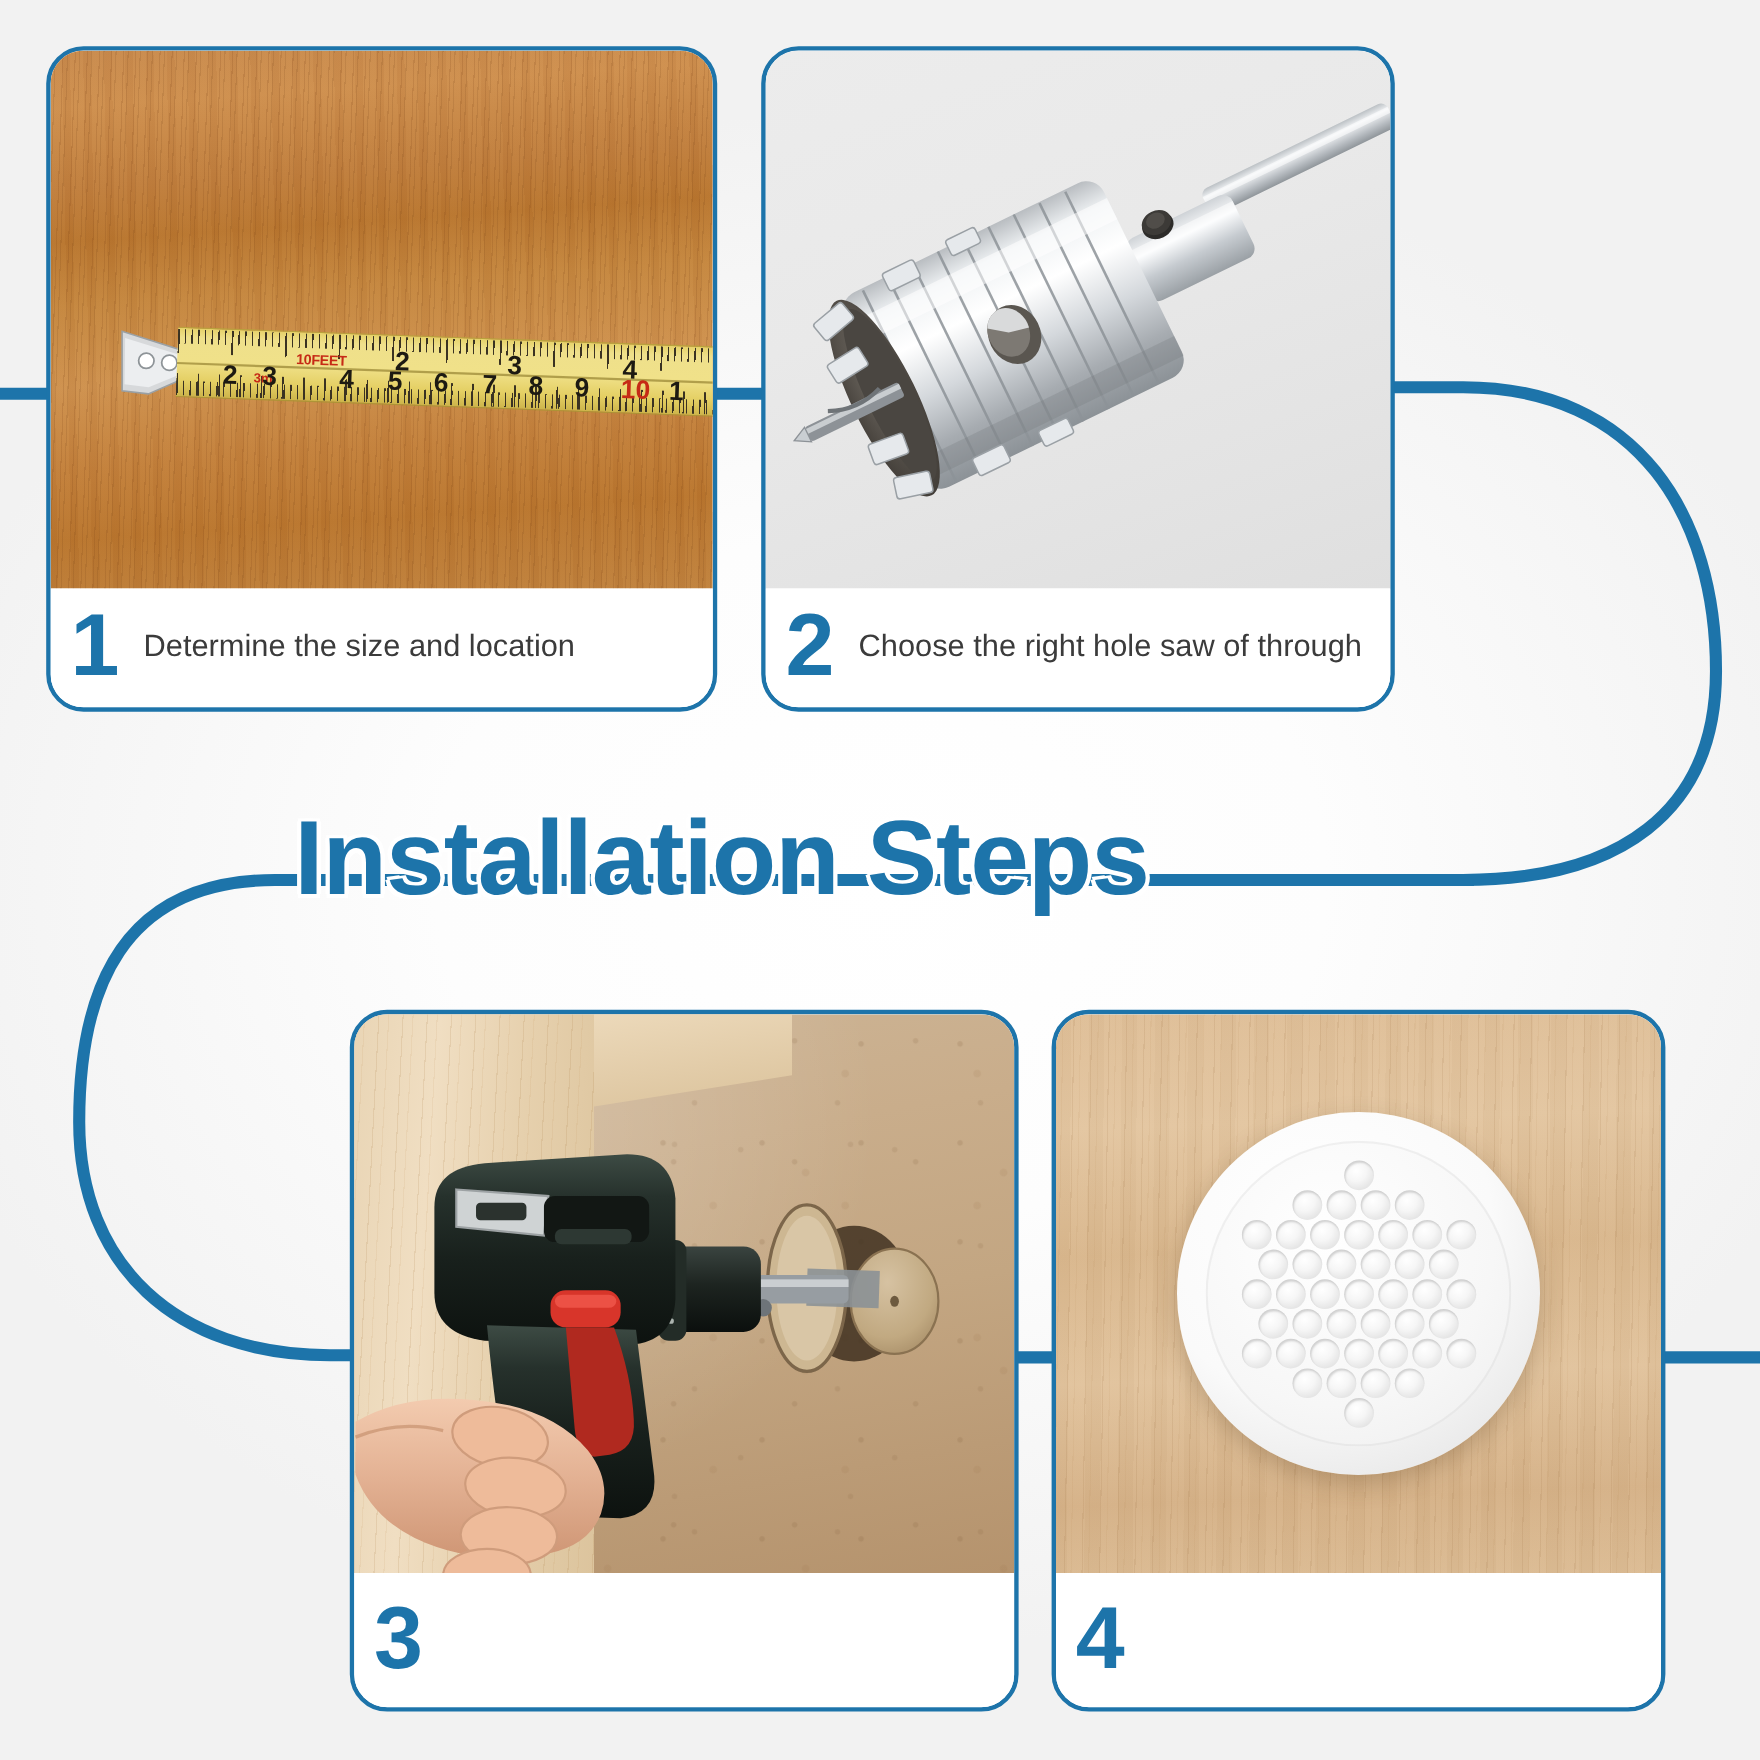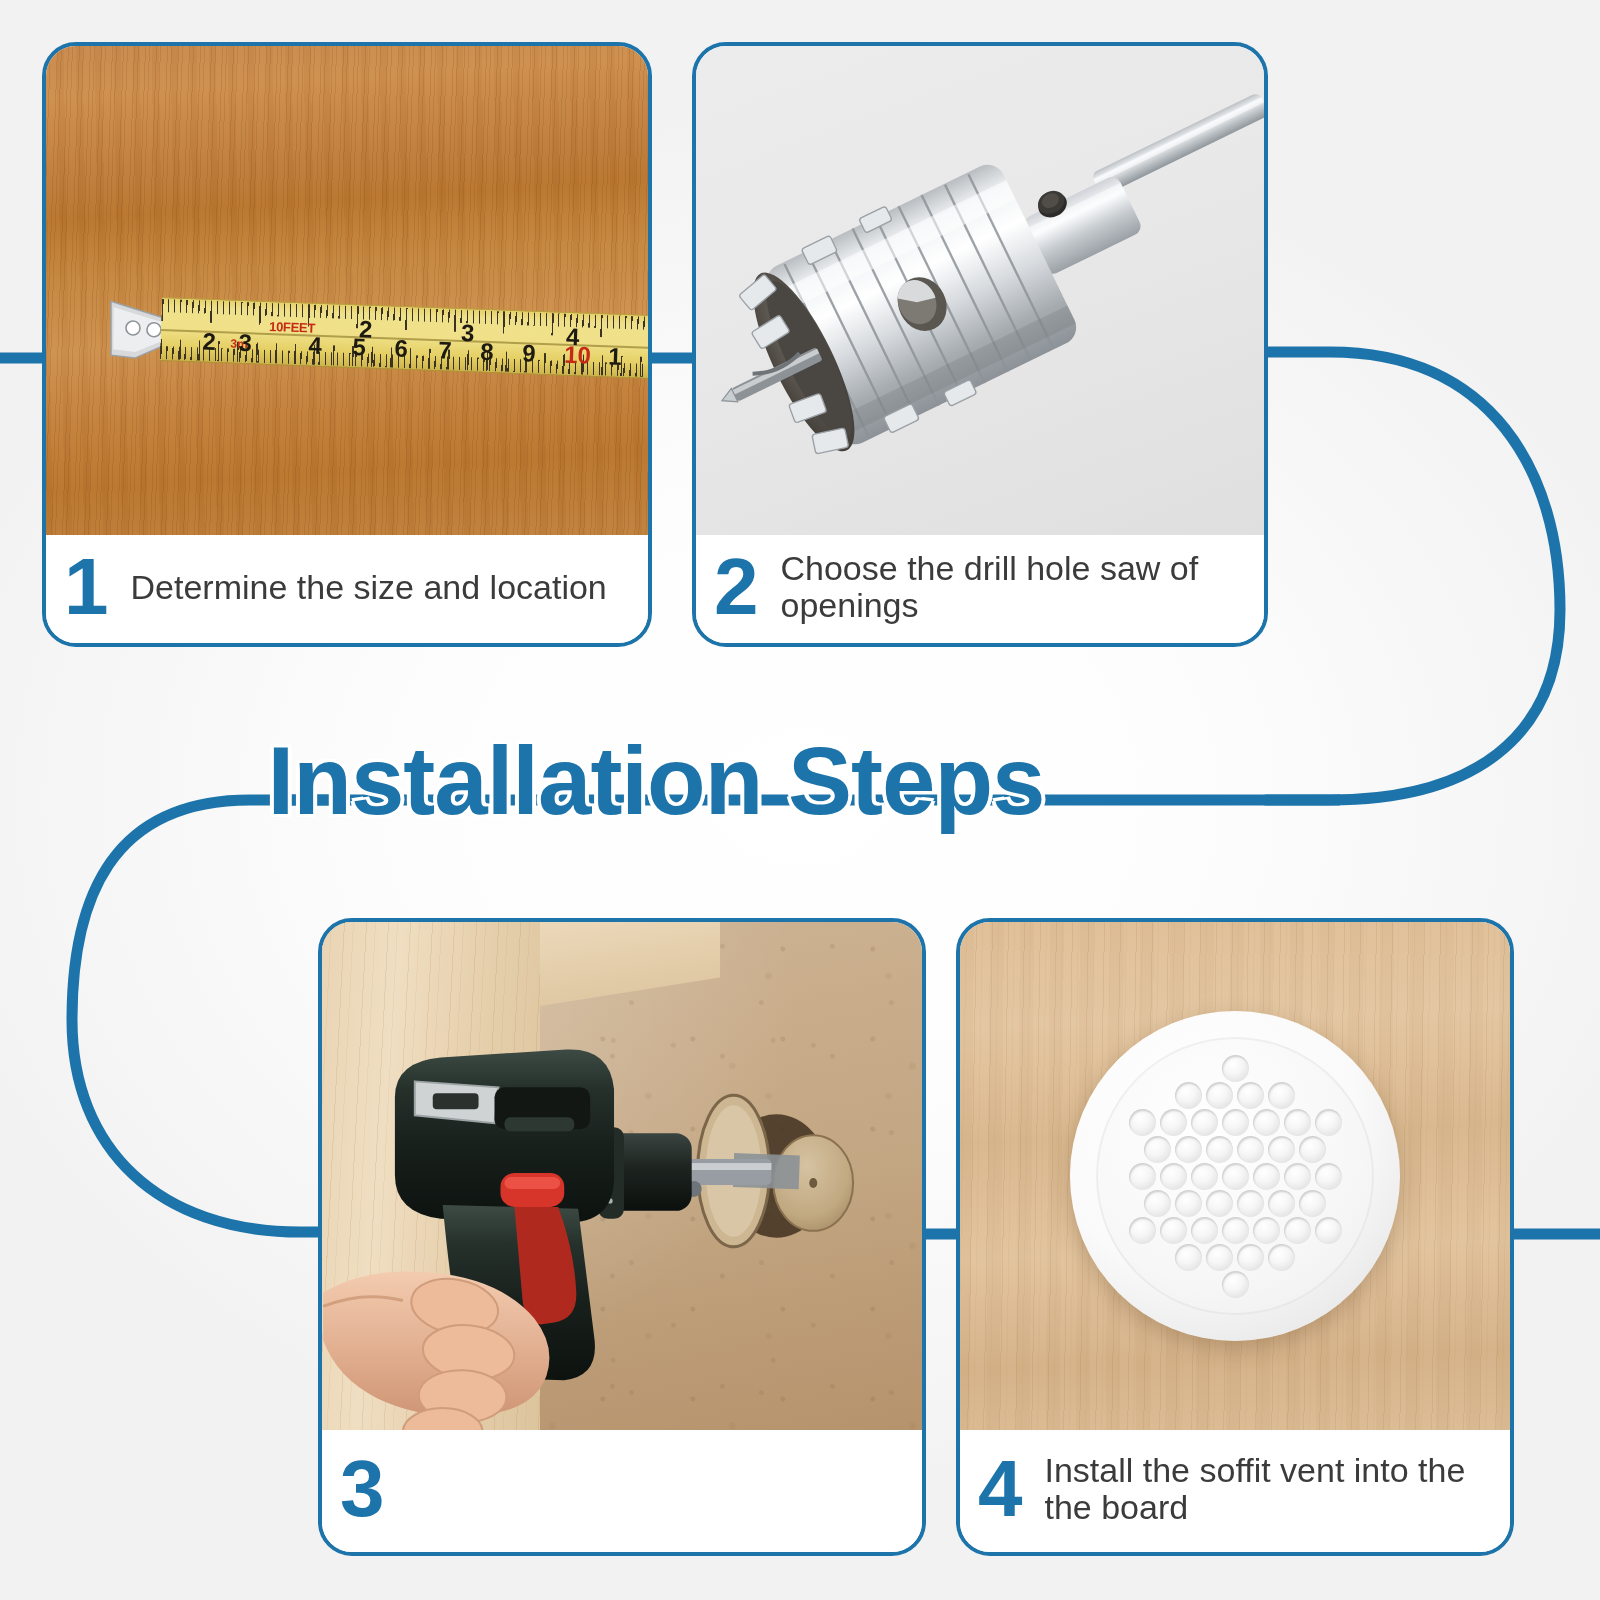--- a/index.html
+++ b/index.html
@@ -82,21 +82,21 @@
   }
   .step-num {
     font-size: 80px;
     font-weight: bold;
     color: #1d74aa;
     line-height: 0.92;
     margin-right: 22px;
     flex: 0 0 auto;
   }
   .step-text {
-    font-size: 34px;
+    font-size: 28px;
     color: #3b3b3b;
     line-height: 1.08;
     flex: 1 1 auto;
   }
 
   
   #card-1 { left: 42px;  top: 42px;   width: 610px; height: 605px; }
   #card-2 { left: 692px; top: 42px;   width: 576px; height: 605px; }
   #card-3 { left: 318px; top: 918px;  width: 608px; height: 638px; }
   #card-4 { left: 956px; top: 918px;  width: 558px; height: 638px; }
@@ -412,21 +412,21 @@
             <rect x="14" y="244" width="96" height="15" rx="3" fill="#8d9297"></rect>
             <rect x="14" y="246" width="96" height="5" fill="#d8dcdf" opacity=".8"></rect>
             <path d="M14,244 L0,251 L14,259 Z" fill="#c9ced2" stroke="#8d9297" stroke-width="1.2"></path>
             <path d="M40,240 q26,12 52,2" stroke="#6f7478" stroke-width="4" fill="none"></path>
           </g>
         </g>
       </svg>
     </div>
     <div class="card-caption">
       <span class="step-num">2</span>
-      <span class="step-text">Choose the drill hole saw of openings</span>
+      <span class="step-text">Choose the right hole saw of through</span>
     </div>
   </div>
 
   <div class="card" id="card-3">
     <div class="card-photo">
       <div class="mdf"></div>
       <div class="mdf-noise"></div>
       <div class="pine-post"></div>
       <div class="pine-top"></div>
 
@@ -570,17 +570,16 @@
             <div class="hole" style="left: 65px; top: 192.5px;"></div>
             <div class="hole" style="left: 96px; top: 192.5px;"></div>
             <div class="hole" style="left: 127px; top: 192.5px;"></div>
             <div class="hole" style="left: 158px; top: 192.5px;"></div>
             <div class="hole" style="left: 111.5px; top: 219.5px;"></div>
           </div>
       </div>
     </div>
     <div class="card-caption">
       <span class="step-num">4</span>
-      <span class="step-text">Install the soffit vent into the the board</span>
     </div>
   </div>
 
 </div>
 
 </body></html>

